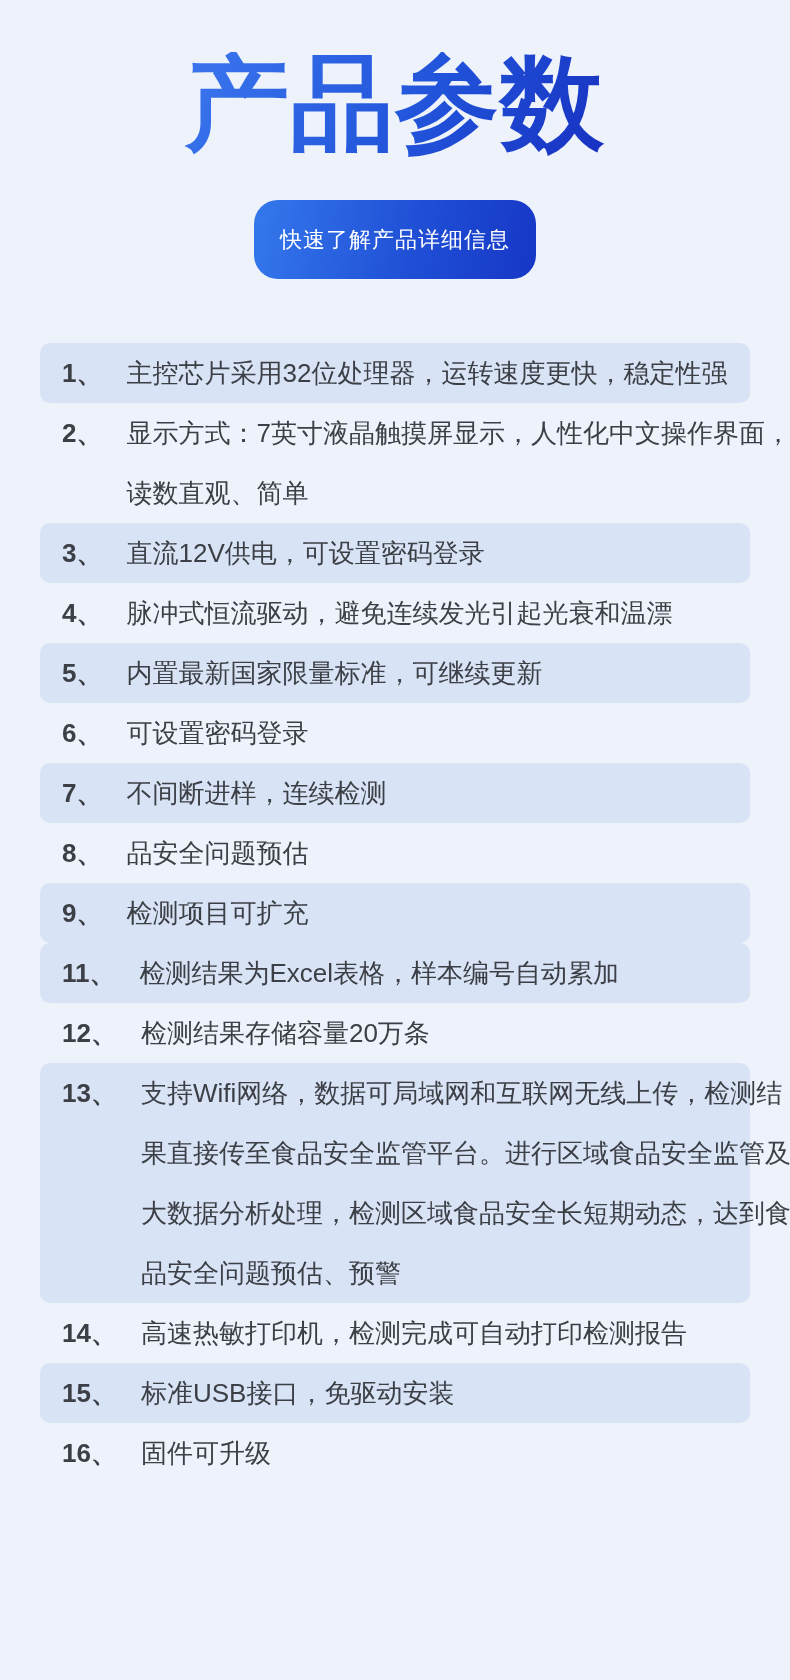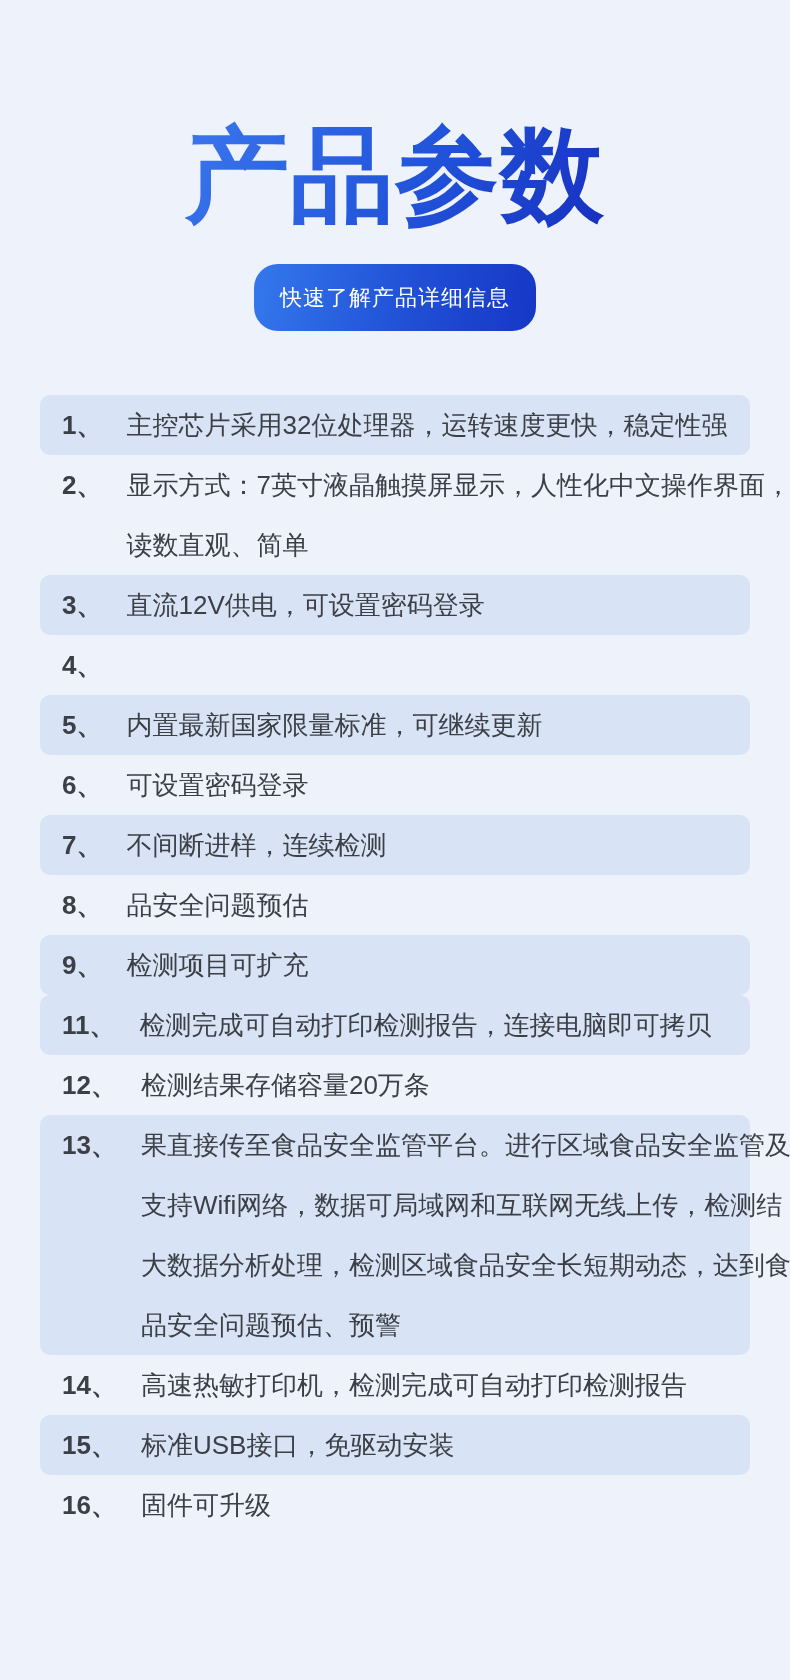--- a/index.html
+++ b/index.html
@@ -5,38 +5,38 @@
   html, body { margin: 0; padding: 0; }
   body {
     width: 790px;
     height: 1680px;
     background: #edf2fb;
     overflow: hidden;
     font-family: "Liberation Sans", sans-serif;
   }
   .title {
     width: fit-content;
-    margin: 116px auto 0;
-    font-family: Liberation Sans, sans-serif;
+    margin: 52px auto 0;
+    font-family: Liberation Mono, monospace;
     font-weight: bold;
     font-size: 104px;
     line-height: 1.15;
     letter-spacing: 1px;
     color: #2154da;
     background: linear-gradient(118deg, #3973ec 5%, #2154da 55%, #172fc0 100%);
     -webkit-background-clip: text;
     background-clip: text;
     -webkit-text-fill-color: transparent;
   }
   .pill {
     width: fit-content;
     margin: 28px auto 0;
     height: 47px;
     line-height: 47px;
-    padding: 10px 26px;
+    padding: 16px 26px;
     border-radius: 24px;
     background: linear-gradient(100deg, #3478ec 0%, #2050d6 55%, #1637c6 100%);
     color: #ffffff;
     font-size: 22px;
     letter-spacing: 1px;
   }
   .list {
     width: 710px;
     margin: 64px auto 0;
   }
@@ -88,20 +88,23 @@
 
   <div class="row hl">
     <span class="num">3、</span>
     <div class="txt">
       <div class="line">直流12V供电，可设置密码登录</div>
     </div>
   </div>
 
   <div class="row">
     <span class="num">4、</span>
+    <div class="txt">
+      <div class="line">脉冲式恒流驱动，避免连续发光引起光衰和温漂</div>
+    </div>
   </div>
 
   <div class="row hl">
     <span class="num">5、</span>
     <div class="txt">
       <div class="line">内置最新国家限量标准，可继续更新</div>
     </div>
   </div>
 
   <div class="row">
@@ -129,36 +132,36 @@
     <span class="num">9、</span>
     <div class="txt">
       <div class="line">检测项目可扩充</div>
     </div>
   </div>
 
 
   <div class="row hl">
     <span class="num">11、</span>
     <div class="txt">
-      <div class="line">检测完成可自动打印检测报告，连接电脑即可拷贝</div>
+      <div class="line">检测结果为Excel表格，样本编号自动累加</div>
     </div>
   </div>
 
   <div class="row">
     <span class="num">12、</span>
     <div class="txt">
       <div class="line">检测结果存储容量20万条</div>
     </div>
   </div>
 
   <div class="row hl">
     <span class="num">13、</span>
     <div class="txt">
+      <div class="line">支持Wifi网络，数据可局域网和互联网无线上传，检测结</div>
       <div class="line">果直接传至食品安全监管平台。进行区域食品安全监管及</div>
-      <div class="line">支持Wifi网络，数据可局域网和互联网无线上传，检测结</div>
       <div class="line">大数据分析处理，检测区域食品安全长短期动态，达到食</div>
       <div class="line">品安全问题预估、预警</div>
     </div>
   </div>
 
   <div class="row">
     <span class="num">14、</span>
     <div class="txt">
       <div class="line">高速热敏打印机，检测完成可自动打印检测报告</div>
     </div>

